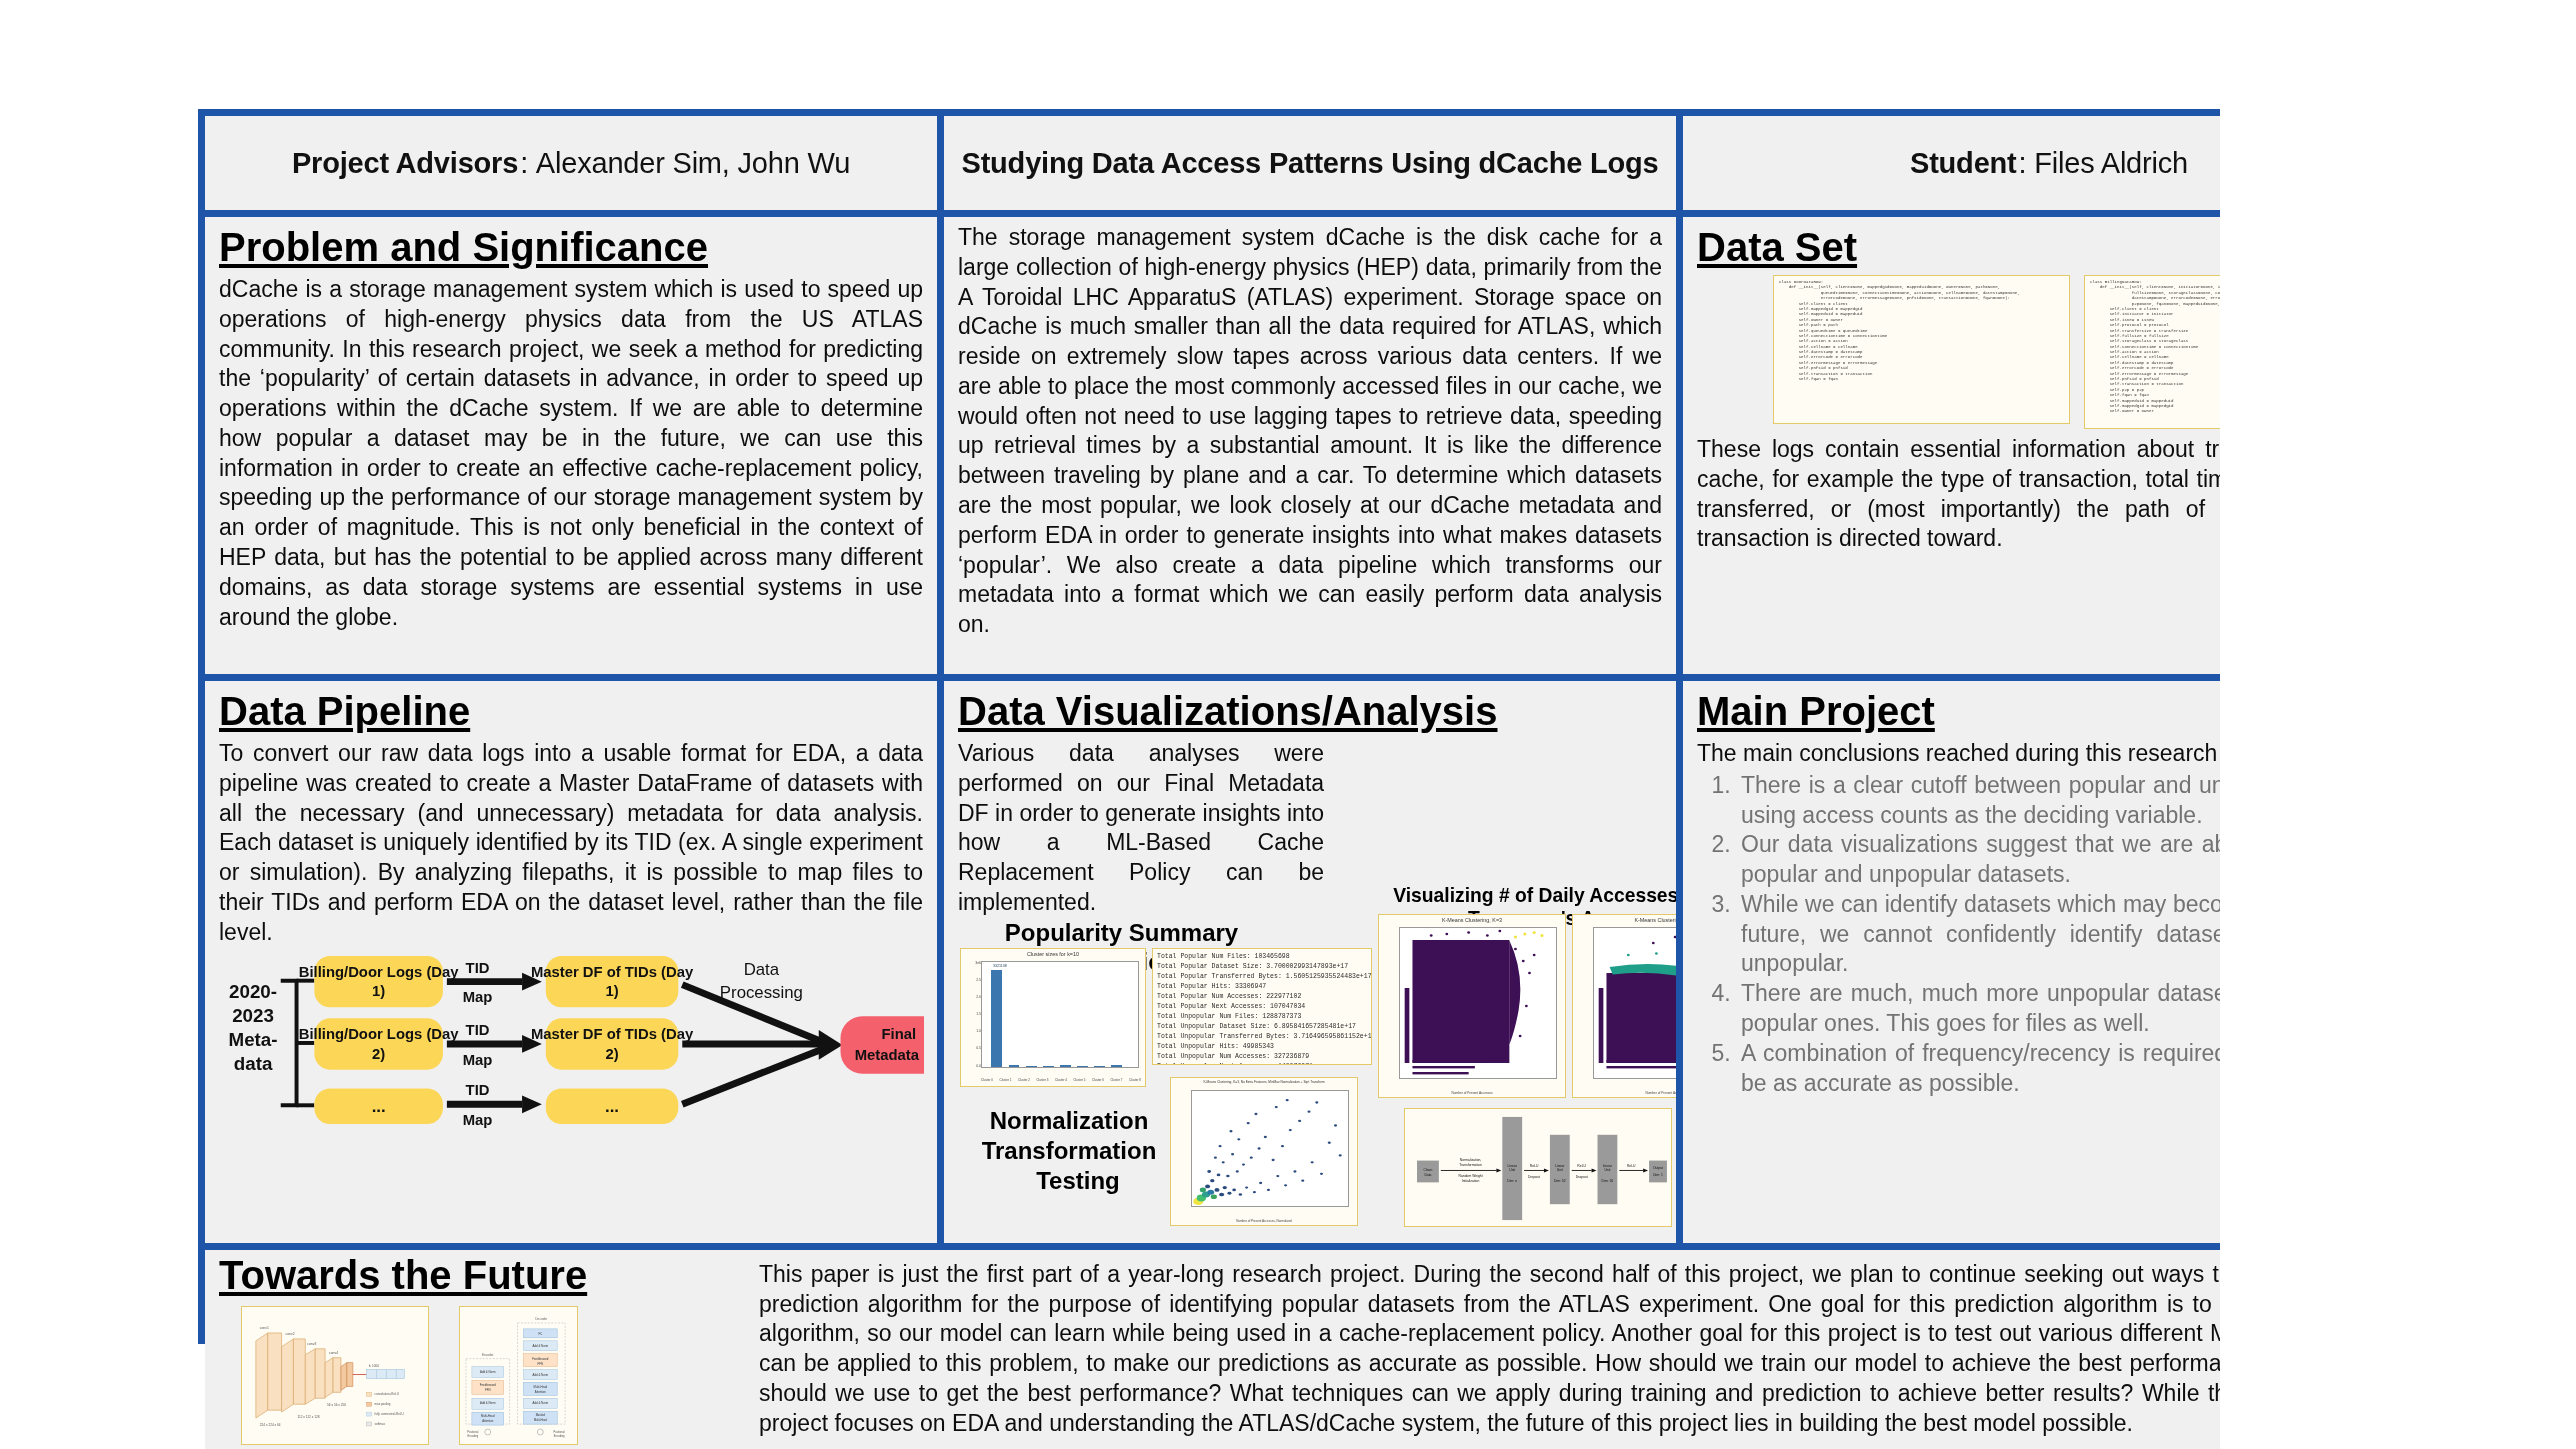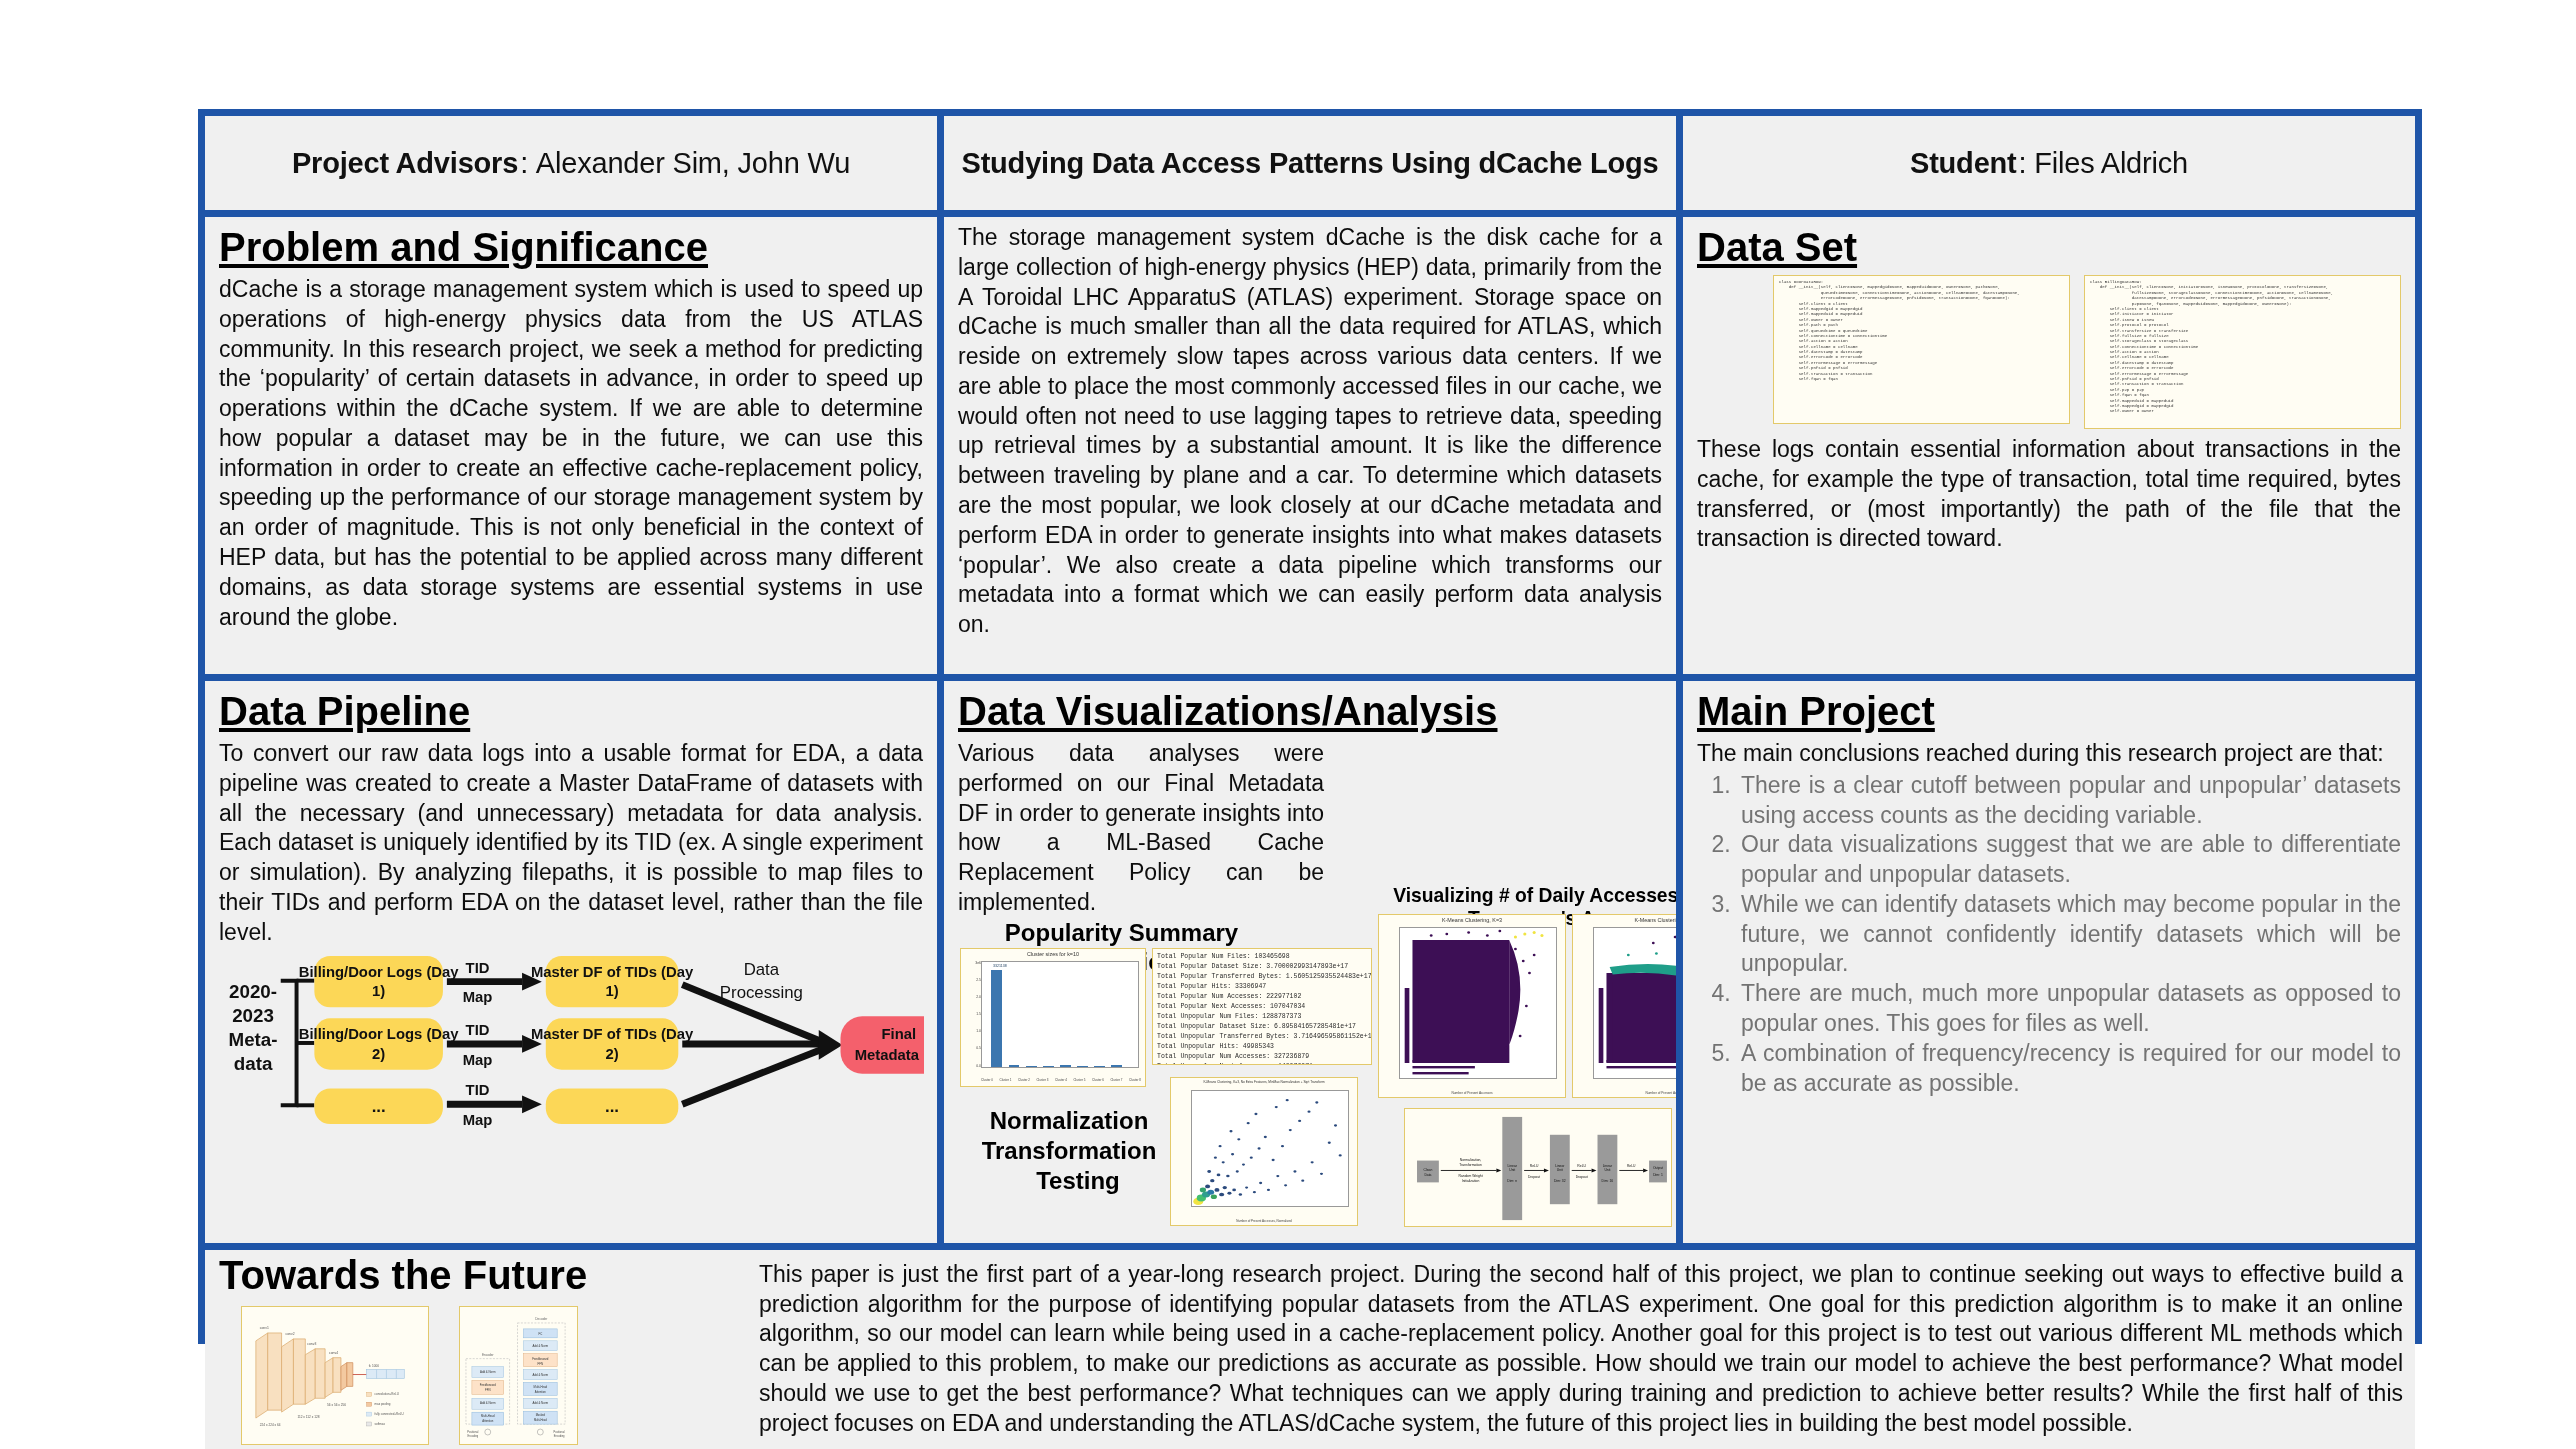--- a/index.html
+++ b/index.html
@@ -3,21 +3,21 @@
 <meta charset="utf-8">
 <style>
   * { box-sizing: border-box; }
   html, body {
     margin: 0; padding: 0;
     background: #ffffff;
     font-family: "Liberation Sans", sans-serif;
   }
   #poster {
     position: relative;
-    width: 2576px;
+    width: 2220px;
     height: 1449px;
     background: #ffffff;
     overflow: hidden;
   }
   .board {
     position: absolute;
     left: 198px;
     top: 109px;
     width: 2224px;
     height: 1235px;
@@ -173,20 +173,21 @@
     display: flex;
     background: #f0f0f0;
     padding: 4px 12px 6px 14px;
     gap: 10px;
   }
   .bottom-left { flex: 0 0 530px; position: relative; }
   .bottom-title {
     font-weight: bold;
     font-size: 40px;
     color: #000;
+    text-decoration: underline;
     text-underline-offset: 3px;
     text-decoration-thickness: 4px;
     line-height: 1.05;
     white-space: nowrap;
   }
   .future-imgs { display: flex; gap: 30px; margin-top: 10px; padding-left: 22px; }
   .img-card {
     border: 1px solid #e3c96a;
     background: #fffdf3;
     position: relative;

